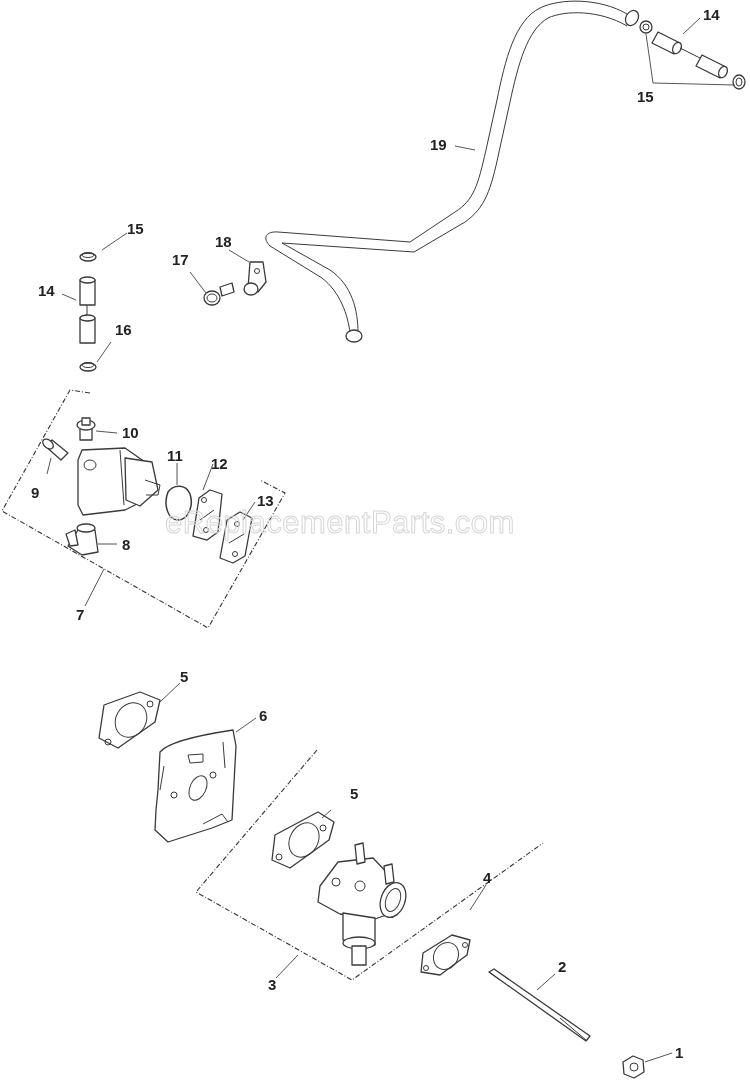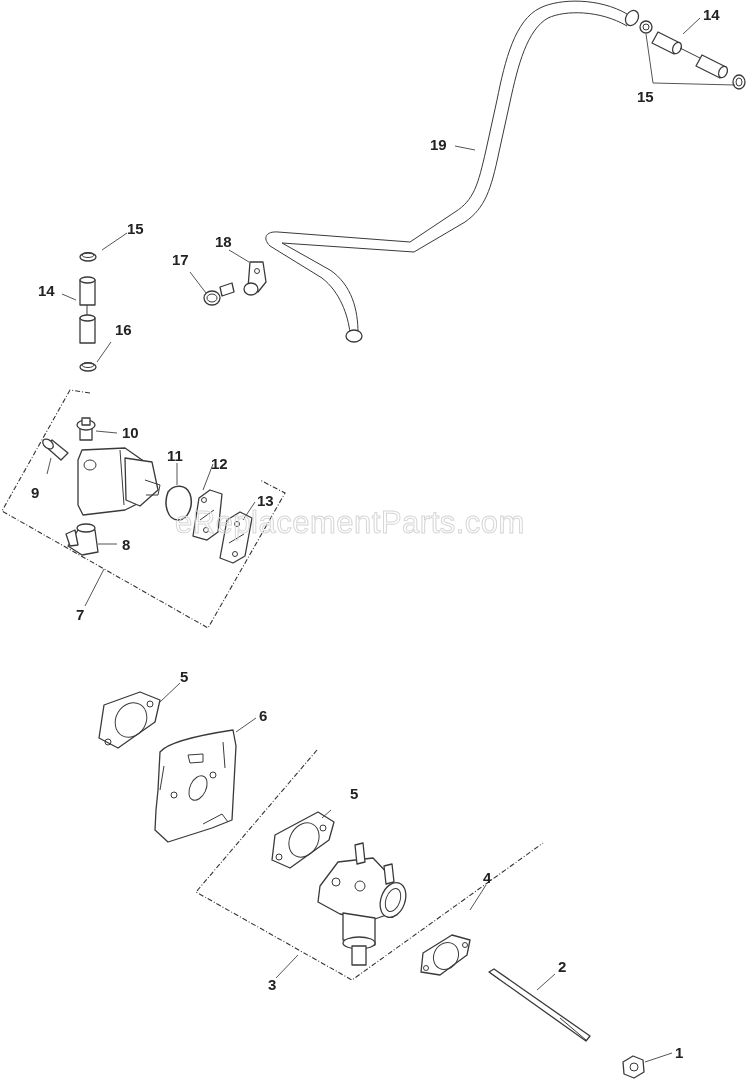--- a/index.html
+++ b/index.html
@@ -3,21 +3,21 @@
 <meta charset="utf-8">
 <style>
   html, body { margin: 0; padding: 0; background: #ffffff; }
   body { width: 750px; height: 1082px; overflow: hidden; position: relative; font-family: "Liberation Sans", sans-serif; }
   #diagram { position: absolute; left: 0; top: 0; width: 750px; height: 1082px; }
   .part { fill: #ffffff; stroke: #3a3a3a; stroke-width: 1.3; stroke-linejoin: round; stroke-linecap: round; }
   .part-thin { fill: none; stroke: #3a3a3a; stroke-width: 1; }
   .leader { fill: none; stroke: #555555; stroke-width: 1; }
   .bracket { fill: none; stroke: #333333; stroke-width: 1.1; stroke-dasharray: 5 2 1 2; }
   .callout { font-family: "Liberation Sans", sans-serif; font-size: 15px; font-weight: bold; fill: #222222; }
-  .watermark { position: absolute; left: 175px; top: 505px; font-family: "Liberation Sans", sans-serif; font-size: 31px; color: transparent; -webkit-text-stroke: 1px #d6d6d6; letter-spacing: 0.5px; pointer-events: none; }
+  .watermark { position: absolute; left: 165px; top: 505px; font-family: "Liberation Sans", sans-serif; font-size: 31px; color: transparent; -webkit-text-stroke: 1px #d6d6d6; letter-spacing: 0.5px; pointer-events: none; }
 </style>
 </head>
 <body>
 
 <svg id="diagram" viewBox="0 0 750 1082" xmlns="http://www.w3.org/2000/svg">
 
   <g>
     <path class="part-thin" d="M627,14 C600,-2 560,-2 540,8 C515,20 505,60 497,100 L486,150 C478,185 474,200 455,212 L410,242 L278,232 C266,231 262,238 270,246 L322,278 C340,292 348,315 350,333"></path>
     <path class="part-thin" d="M627,26 C600,10 565,10 548,18 C527,30 518,65 510,102 L499,152 C491,190 485,208 465,222 L414,252 L282,243 L330,270 C352,285 358,310 358,333"></path>
     <ellipse class="part" cx="354" cy="336" rx="8" ry="6"></ellipse>

